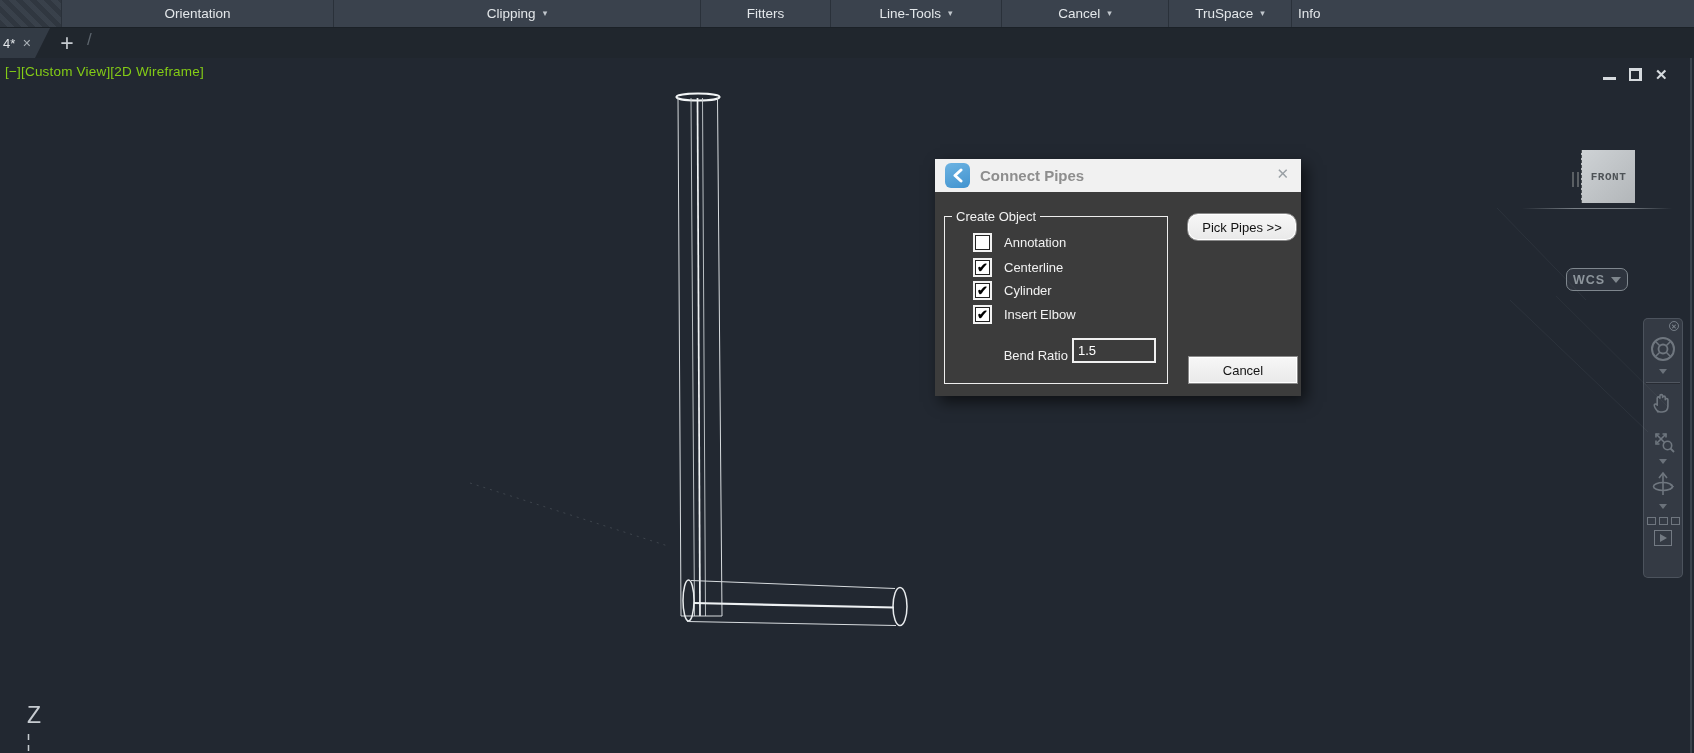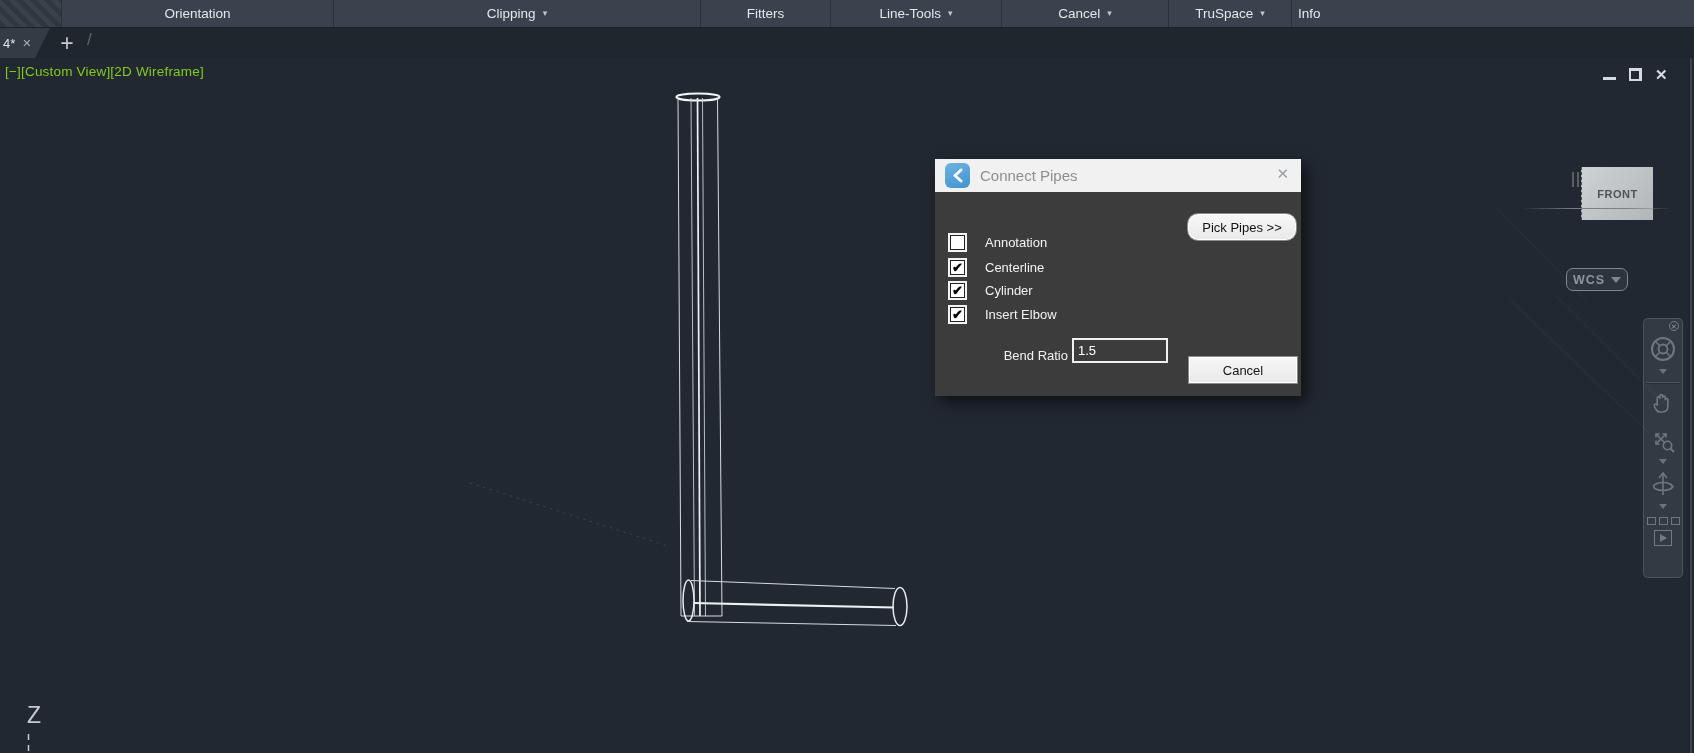--- a/index.html
+++ b/index.html
@@ -47,47 +47,47 @@
 
   
   #dialog{position:absolute;left:935px;top:159px;width:366px;height:237px;background:#3c3c3c;
           box-shadow:5px 6px 14px rgba(0,0,0,.6);font-size:13px;}
   #dlg-title{position:absolute;left:0;top:0;width:100%;height:33px;background:#f1f1f1;
              display:flex;align-items:center;}
   #dlg-icon{position:absolute;left:10px;top:4px;width:25px;height:25px;border-radius:6px;
             background:linear-gradient(160deg,#6db3e2 0%,#4193cf 100%);
             display:flex;align-items:center;justify-content:center;}
   #dlg-icon svg{display:block;}
-  #dlg-title-text{margin-left:45px;color:#8e8e8e;font-size:15px;}
+  #dlg-title-text{margin-left:45px;color:#8e8e8e;font-size:15px;font-weight:bold;}
   #dlg-close{position:absolute;right:12px;top:7px;color:#9aa0a5;font-size:15px;line-height:1;cursor:default;}
   .groupbox{position:absolute;left:9px;top:57px;width:224px;height:168px;border:1px solid #eeeeee;}
   .group-label{position:absolute;top:-8px;left:7px;background:#3c3c3c;padding:0 4px;color:#f2f2f2;font-size:13px;}
-  .cb-row{position:absolute;left:15px;display:flex;align-items:center;gap:20px;height:18px;}
+  .cb-row{position:absolute;left:40px;display:flex;align-items:center;gap:14px;height:18px;}
   .cb-box{width:15px;height:15px;background:#ffffff;border:1px solid #222;
           box-shadow:0 0 0 2px #f2f2f2;display:flex;align-items:center;justify-content:center;
           font-size:13px;font-weight:900;color:#000;line-height:1;}
   .cb-label{color:#f2f2f2;}
   #bend-label{position:absolute;left:40px;top:189px;width:93px;text-align:right;color:#f2f2f2;}
-  #bend-input{position:absolute;left:137px;top:179px;width:96px;height:25px;background:#3c3c3c;
+  #bend-input{position:absolute;left:137px;top:179px;width:84px;height:25px;background:#3c3c3c;
               border:2px solid #f0f0f0;color:#fff;font-size:13px;padding:0 4px;
               font-family:"Liberation Sans",sans-serif;outline:none;}
   .dlg-btn{position:absolute;width:110px;height:28px;background:linear-gradient(#f7f7f7,#e9e9e9);
            border:1px solid #8a8a8a;box-shadow:inset 0 0 0 1px #ffffff;color:#141414;
            font-size:13px;display:flex;align-items:center;justify-content:center;cursor:default;}
   #btn-pick{left:252px;top:54px;border-radius:11px;}
   #btn-cancel{left:253px;top:197px;}
 
   
   #viewcube{position:absolute;left:1568px;top:149px;width:64px;height:56px;}
   #vc-side{position:absolute;left:0;top:4px;width:13px;height:50px;background:linear-gradient(#aeb3b6,#9298  9c);}
   #vc-side .mark{position:absolute;top:19px;width:2px;height:15px;background:#5a5f63;}
-  #vc-front{position:absolute;left:13px;top:18px;width:72px;height:53px;
+  #vc-front{position:absolute;left:13px;top:1px;width:54px;height:53px;
             background:linear-gradient(135deg,#ced2d5 0%,#b2b6b9 100%);
             border-left:1px dashed #4b5054;display:flex;align-items:center;justify-content:center;
-            color:#4e5357;font-weight:bold;font-size:11px;letter-spacing:.5px;}
+            color:#4e5357;font-weight:bold;font-size:11px;letter-spacing:.5px;font-family:Liberation Mono, monospace;}
   #vc-ground{position:absolute;left:1522px;top:208px;width:150px;height:1px;
              background:linear-gradient(90deg,rgba(120,127,134,0) 0%,#787f86 35%,#787f86 70%,rgba(120,127,134,0) 100%);}
 
   
   #wcs{position:absolute;left:1566px;top:268px;width:62px;height:23px;border:1.5px solid #7f878e;
        border-radius:7px;background:rgba(160,170,177,.10);display:flex;align-items:center;
        justify-content:center;gap:6px;color:#8d959c;font-size:12.5px;font-weight:bold;letter-spacing:1px;}
   #wcs .tri{width:0;height:0;border-left:5px solid transparent;border-right:5px solid transparent;
             border-top:6px solid #7f878e;}
 
@@ -200,20 +200,23 @@
     <div id="dlg-title">
       <span id="dlg-icon">
         <svg width="13" height="15" viewBox="0 0 13 15">
           <polyline points="10,2 4,7.5 10,13" fill="none" stroke="#ffffff" stroke-width="3" stroke-linecap="round" stroke-linejoin="round"></polyline>
         </svg>
       </span>
       <span id="dlg-title-text">Connect Pipes</span>
       <span id="dlg-close">✕</span>
     </div>
 
+    <div class="groupbox">
+      <span class="group-label">Create Object</span>
+    </div>
 
     <div class="cb-row" style="top:74px">
       <span class="cb-box"></span>
       <span class="cb-label">Annotation</span>
     </div>
     <div class="cb-row" style="top:99px">
       <span class="cb-box">✔</span>
       <span class="cb-label">Centerline</span>
     </div>
     <div class="cb-row" style="top:122px">

